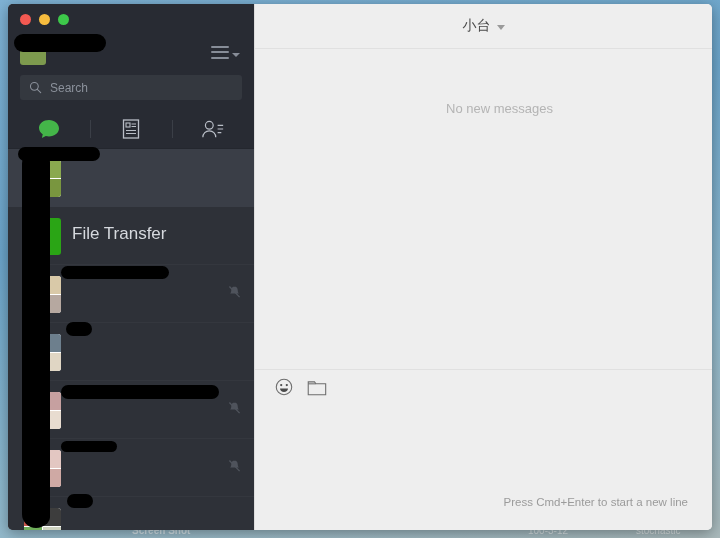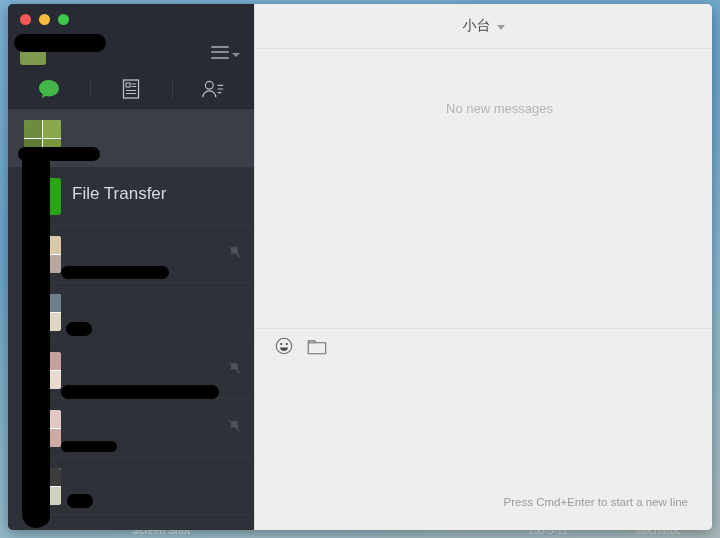--- a/index.html
+++ b/index.html
@@ -271,21 +271,21 @@
   .no-msg {
     position: absolute;
     top: 52px;
     left: 0; right: 0;
     text-align: center;
     color: #b4b4b4;
     font-size: 13px;
     padding-left: 32px;
   }
   .compose {
-    height: 202px;
+    height: 161px;
     border-top: 1px solid #e0e0e0;
     display: flex;
     flex-direction: column;
     box-sizing: border-box;
   }
   .compose-tools {
     height: 38px;
     display: flex;
     align-items: center;
     padding-left: 20px;
@@ -349,20 +349,29 @@
           <div class="ham-wrap">
             <div class="hamburger">
               <i></i>
                 <i></i>
                 <i></i>
             </div>
             <div class="ham-caret"></div>
           </div>
         </div>
 
+        <div class="search-wrap">
+          <div class="search-box">
+            <svg width="13" height="13" viewBox="0 0 16 16">
+              <circle cx="6.6" cy="6.6" r="4.8" fill="none" stroke="#8b919b" stroke-width="1.3"></circle>
+              <line x1="10.2" y1="10.2" x2="14.4" y2="14.4" stroke="#8b919b" stroke-width="1.3" stroke-linecap="round"></line>
+            </svg>
+            <span class="search-placeholder">Search</span>
+          </div>
+        </div>
 
         <div class="tabs">
           <div class="tab">
             <svg width="22" height="20" viewBox="0 0 24 22">
               <path d="M12 1.2C5.9 1.2 1 5.1 1 9.9c0 2.7 1.6 5.2 4.1 6.8L4.2 21l4.3-2.3c1.1.3 2.3.5 3.5.5 6.1 0 11-3.9 11-8.7S18.1 1.2 12 1.2z" fill="#44b549"></path>
             </svg>
           </div>
           <div class="tab">
             <svg width="20" height="22" viewBox="0 0 20 22">
               <rect x="2.5" y="2" width="15" height="18" fill="none" stroke="#b9bec7" stroke-width="1.3"></rect>

